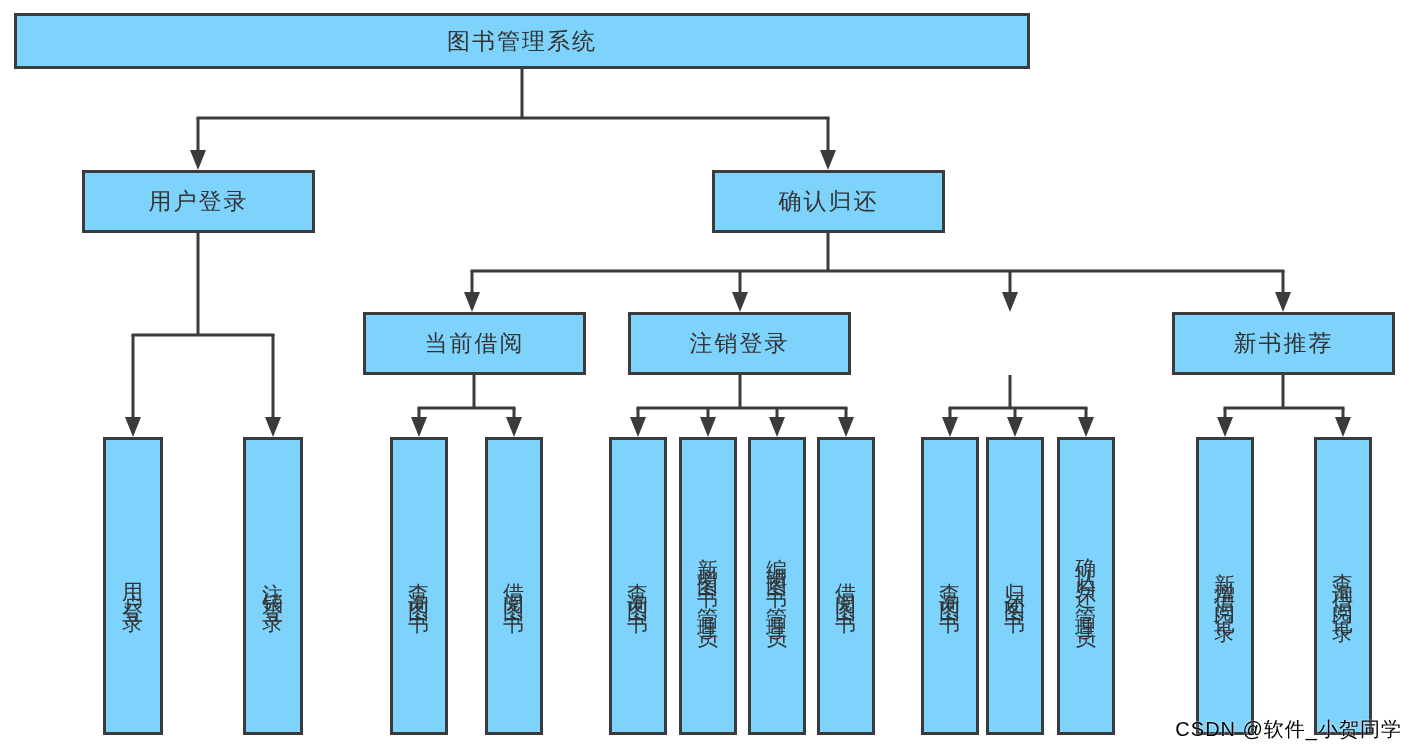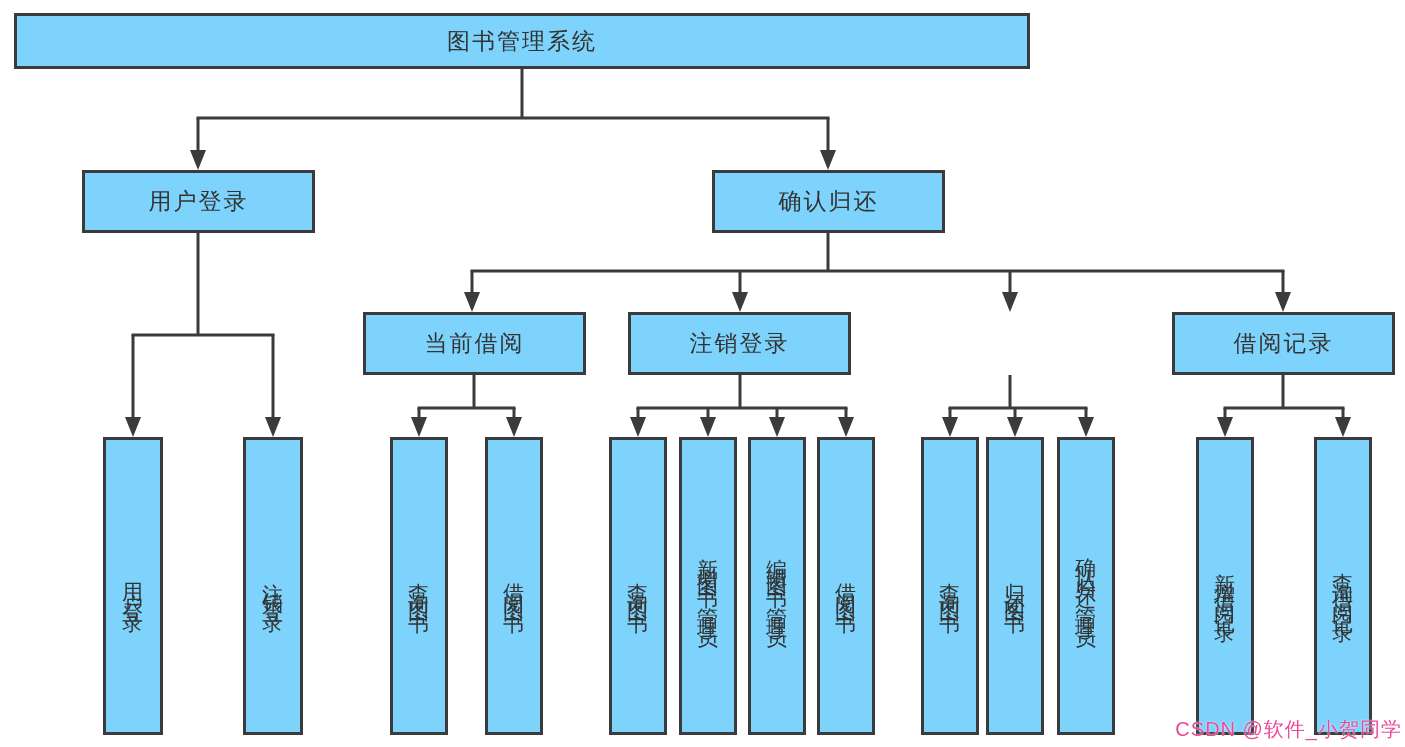--- a/index.html
+++ b/index.html
@@ -48,21 +48,21 @@
   .f8{left:817px;width:58px;}
   .f9{left:921px;width:58px;}
   .f10{left:986px;width:58px;}
   .f11{left:1057px;width:58px;}
   .f12{left:1196px;width:58px;}
   .f13{left:1314px;width:58px;}
   .watermark{
     position:absolute;
     right:3px;bottom:4px;
     font-size:20px;
-    color:#ec4899;
+    color:#000000;
     letter-spacing:1px;
     text-shadow:0 0 2px #ffffff;
     z-index:5;
   }
 </style>
 </head>
 <body>
 
 <div id="canvas">
 
@@ -121,21 +121,21 @@
       <polygon points="1335,417 1351,417 1343,437" fill="#3b3b3b"></polygon>
     </svg>
 
   <div class="box b-root">图书管理系统</div>
 
   <div class="box b-l2a">用户登录</div>
   <div class="box b-l2b">确认归还</div>
 
   <div class="box b-l3a">当前借阅</div>
   <div class="box b-l3b">注销登录</div>
-  <div class="box b-l3d">借阅记录</div>
+  <div class="box b-l3d">新书推荐</div>
 
   <div class="box leaf f1">
     <span>用户登录</span>
     </div>
   <div class="box leaf f2">
     <span>注销登录</span>
     </div>
 
   <div class="box leaf f3">
     <span>查询图书</span>

